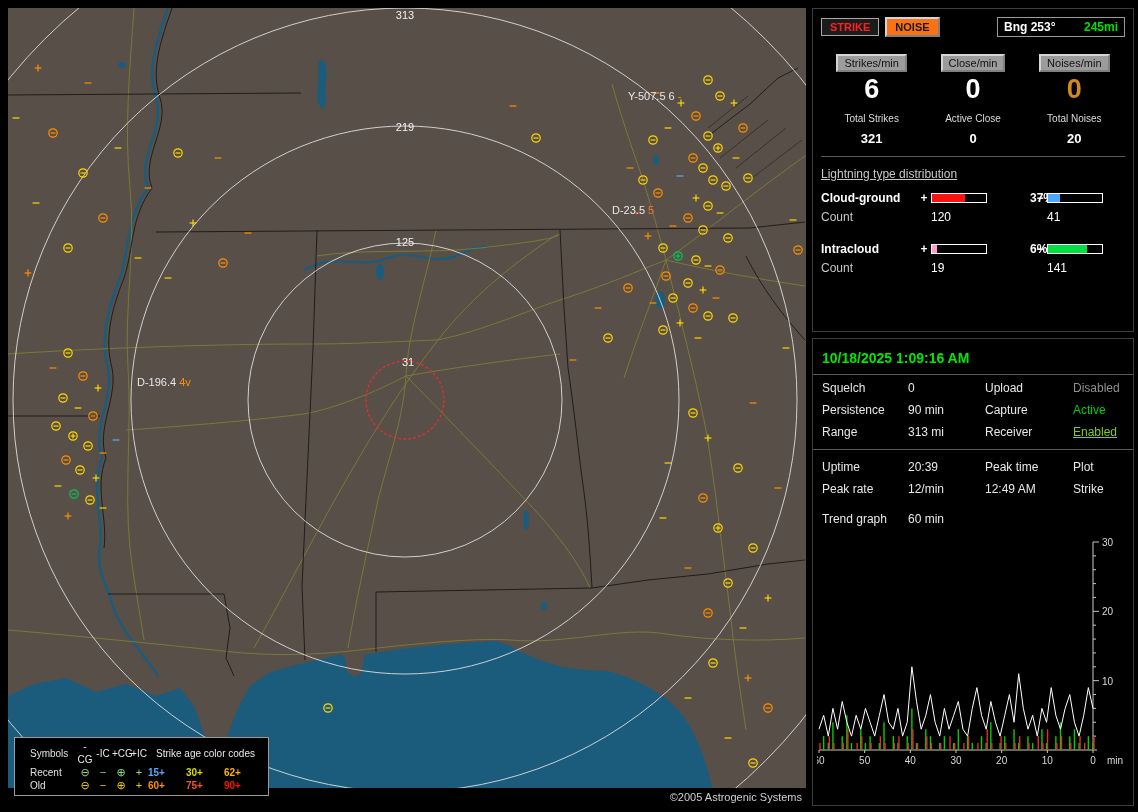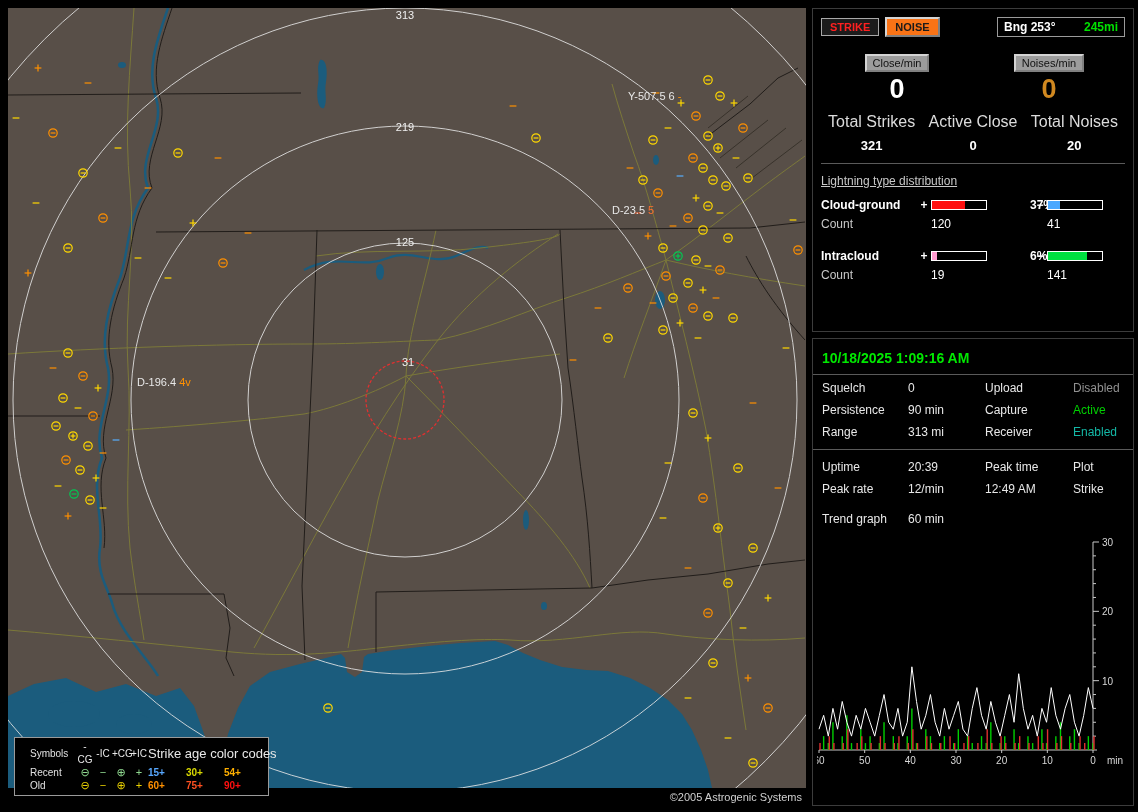--- a/index.html
+++ b/index.html
@@ -11,21 +11,21 @@
   .map-area svg { display:block; }
   .ring-label { fill:#f0f0f0; font-size:11px; text-anchor:middle; font-family:"Liberation Sans",sans-serif; }
   .station-label { font-size:11px; font-family:"Liberation Sans",sans-serif; }
   .copyright { position:absolute; right:4px; bottom:1px; font-size:11px; color:#d0d0d0; }
 
   
   .legend-box { position:absolute; left:6px; bottom:8px; background:#000; border:1px solid #9a9a9a;
                 padding:2px 6px 3px 15px; font-size:10px; color:#e0e0e0; }
   .lg-row { display:grid; grid-template-columns:46px 18px 18px 18px 18px 38px 38px 38px; align-items:center; line-height:13px; }
   .lg-head { color:#e8e8e8; }
-  .lg-head .lg-age-title { grid-column:6 / 9; font-size:13px; text-align:left; white-space:nowrap; }
+  .lg-head .lg-age-title { grid-column:6 / 9; font-size:10px; text-align:left; white-space:nowrap;margin-left:8px; }
   .lg-sym-h { text-align:center; }
   .lg-sym { text-align:center; font-size:11px; }
   .lg-age { text-align:left; font-weight:bold; }
   .lg-label { color:#e0e0e0; }
 
   
   .side { position:absolute; left:812px; top:8px; width:322px; height:798px;border-radius:31px; }
   .pbox { position:absolute; left:0; right:0; background:#000; border:1px solid #3c3c3c; }
   .pbox.first { top:0; height:324px; padding:8px; }
   .pbox.second { top:330px; bottom:0; padding:4px 0 0 0; }
@@ -38,21 +38,21 @@
   .bng-label { color:#ffffff; }
   .bng-range { color:#00e000; }
 
   .rates { display:flex; margin-top:16px; }
   .rate-col { flex:1; text-align:center; }
   .rate-btn { background:#9c9c9c; border:2px outset #d4d4d4; font-size:11px; padding:1px 6px; color:#111; font-family:"Liberation Sans",sans-serif; cursor:pointer; }
   .rate-val { font-size:27px; font-weight:bold; color:#fff; margin-top:2px; }
 
   .totals { display:flex; margin-top:8px; }
   .tot-col { flex:1; text-align:center; }
-  .tot-label { font-size:16px; color:#dcdcdc; }
+  .tot-label { font-size:10px; color:#dcdcdc; }
   .tot-val { font-size:13px; font-weight:bold; color:#ffffff; margin-top:7px; }
 
   .sep { border-top:1px solid #5a5a5a; margin:10px 0; }
   .dist-title { color:#c8c8c8; font-size:12px; text-decoration:underline; margin:0 0 10px 0; }
 
   .dist-grid { display:grid; grid-template-columns:96px 14px 56px 46px 14px 56px 36px; row-gap:5px; align-items:center; font-size:12px; color:#fff; }
   .dist-name { font-weight:bold; }
   .sign { text-align:center; font-weight:bold; }
   .bar { height:10px; border:1px solid #fff; background:#000; position:relative; }
   .bar-fill { position:absolute; left:0; top:0; bottom:0; width:0; }
@@ -594,21 +594,21 @@
       </div>
       <div id="lg-body">
           <div class="lg-row">
             <span class="lg-label">Recent</span>
             <span class="lg-sym" style="color:#8fd88f">⊖</span>
             <span class="lg-sym" style="color:#8fd88f">−</span>
             <span class="lg-sym" style="color:#8fd88f">⊕</span>
             <span class="lg-sym" style="color:#8fd88f">+</span>
             <span class="lg-age" style="color:#58a8ff">15+</span>
             <span class="lg-age" style="color:#d8d800">30+</span>
-            <span class="lg-age" style="color:#ffb000">54+</span>
+            <span class="lg-age" style="color:#ffb000">62+</span>
           </div>
           <div class="lg-row">
             <span class="lg-label">Old</span>
             <span class="lg-sym" style="color:#e8d000">⊖</span>
             <span class="lg-sym" style="color:#e8d000">−</span>
             <span class="lg-sym" style="color:#e8d000">⊕</span>
             <span class="lg-sym" style="color:#e8d000">+</span>
             <span class="lg-age" style="color:#ff9000">60+</span>
             <span class="lg-age" style="color:#ff5020">75+</span>
             <span class="lg-age" style="color:#ff1010">90+</span>
@@ -625,20 +625,24 @@
       <div class="btnrow">
         <button class="tbtn strike">STRIKE</button>
         <button class="tbtn noise">NOISE</button>
         <div class="bng">
           <span class="bng-label">Bng 253°</span>
           <span class="bng-range">245mi</span>
         </div>
       </div>
 
       <div class="rates">
+        <div class="rate-col">
+          <button class="rate-btn">Strikes/min</button>
+          <div class="rate-val" id="rate-val-0" style="color: rgb(255, 255, 255);">6</div>
+        </div>
         <div class="rate-col">
           <button class="rate-btn">Close/min</button>
           <div class="rate-val" id="rate-val-1" style="color: rgb(255, 255, 255);">0</div>
         </div>
         <div class="rate-col">
           <button class="rate-btn">Noises/min</button>
           <div class="rate-val" id="rate-val-2" style="color: rgb(208, 136, 32);">0</div>
         </div>
       </div>
 
@@ -716,21 +720,21 @@
         <span id="stat-v2-0" style="color: rgb(144, 144, 144);">Disabled</span>
 
         <span>Persistence</span>
         <span>90 min</span>
         <span>Capture</span>
         <span id="stat-v2-1" style="color: rgb(0, 208, 0);">Active</span>
 
         <span>Range</span>
         <span>313 mi</span>
         <span>Receiver</span>
-        <span id="stat-v2-2" style="color: #14b8a6;">Enabled</span>
+        <span id="stat-v2-2" style="color: #84cc16; text-decoration: underline;">Enabled</span>
       </div>
 
       <div class="sep" style="margin:4px 0;"></div>
 
       <div class="grid4">
         <span>Uptime</span>
         <span>20:39</span>
         <span>Peak time</span>
         <span>Plot</span>
 

